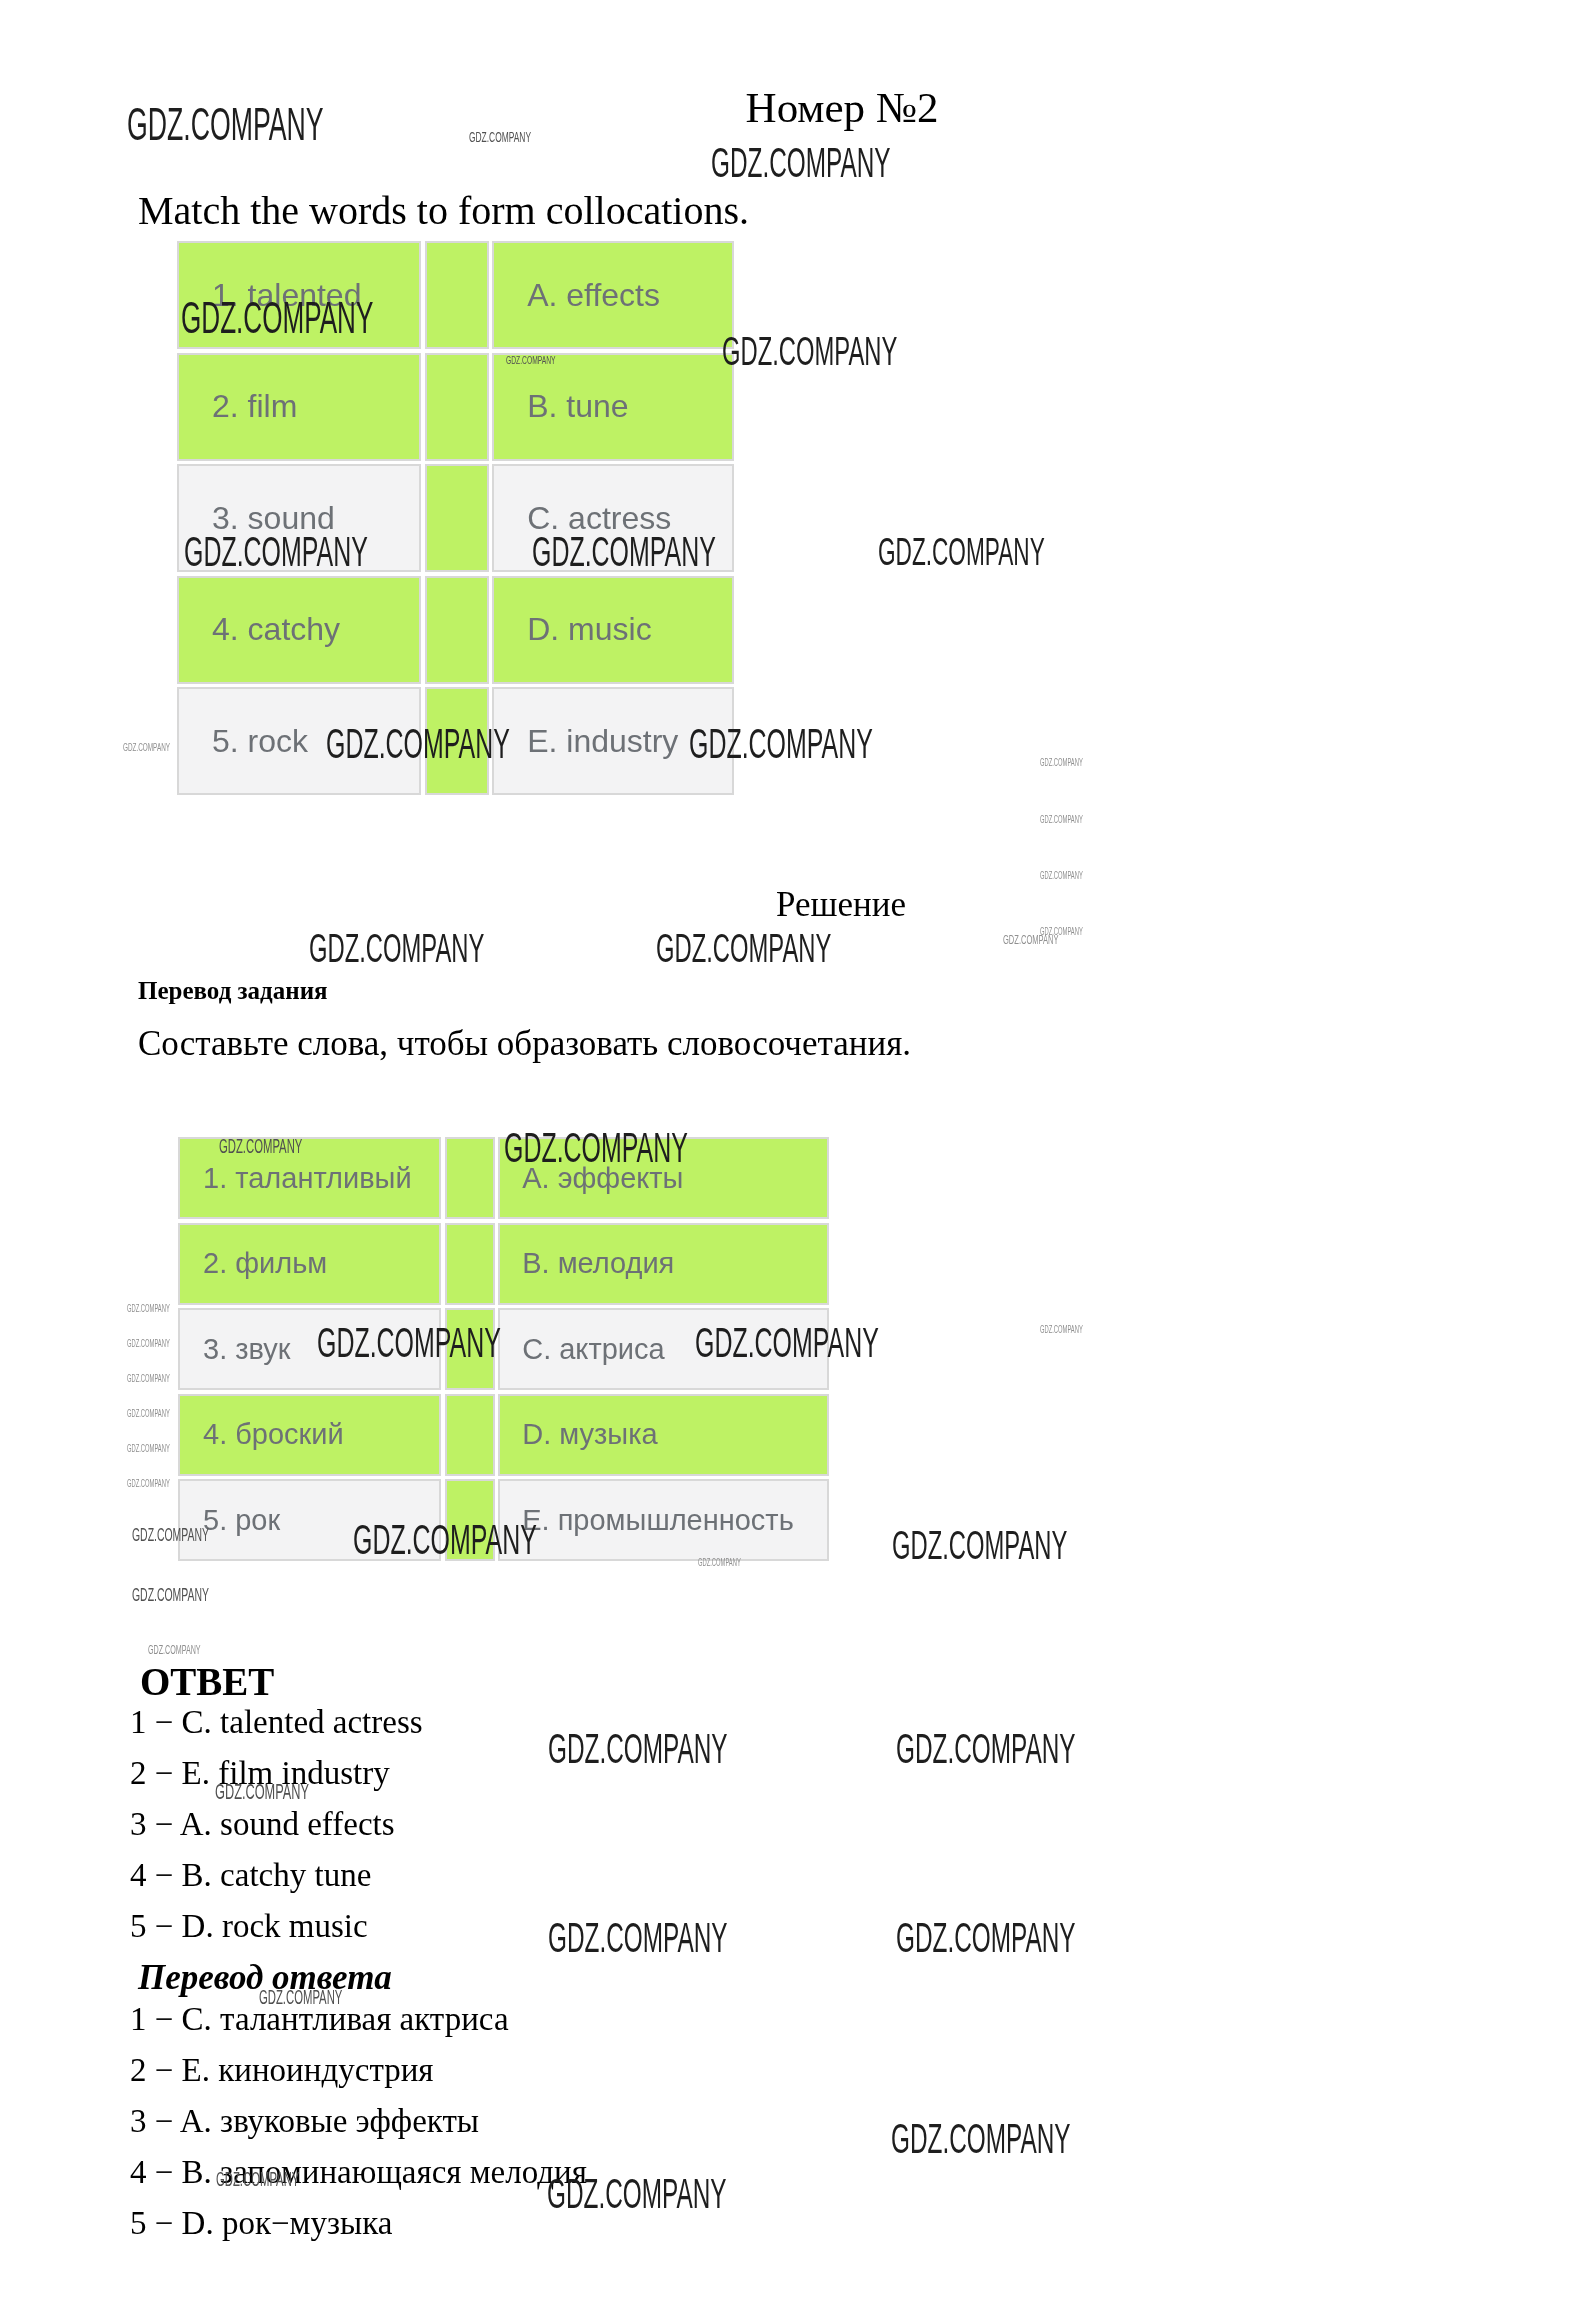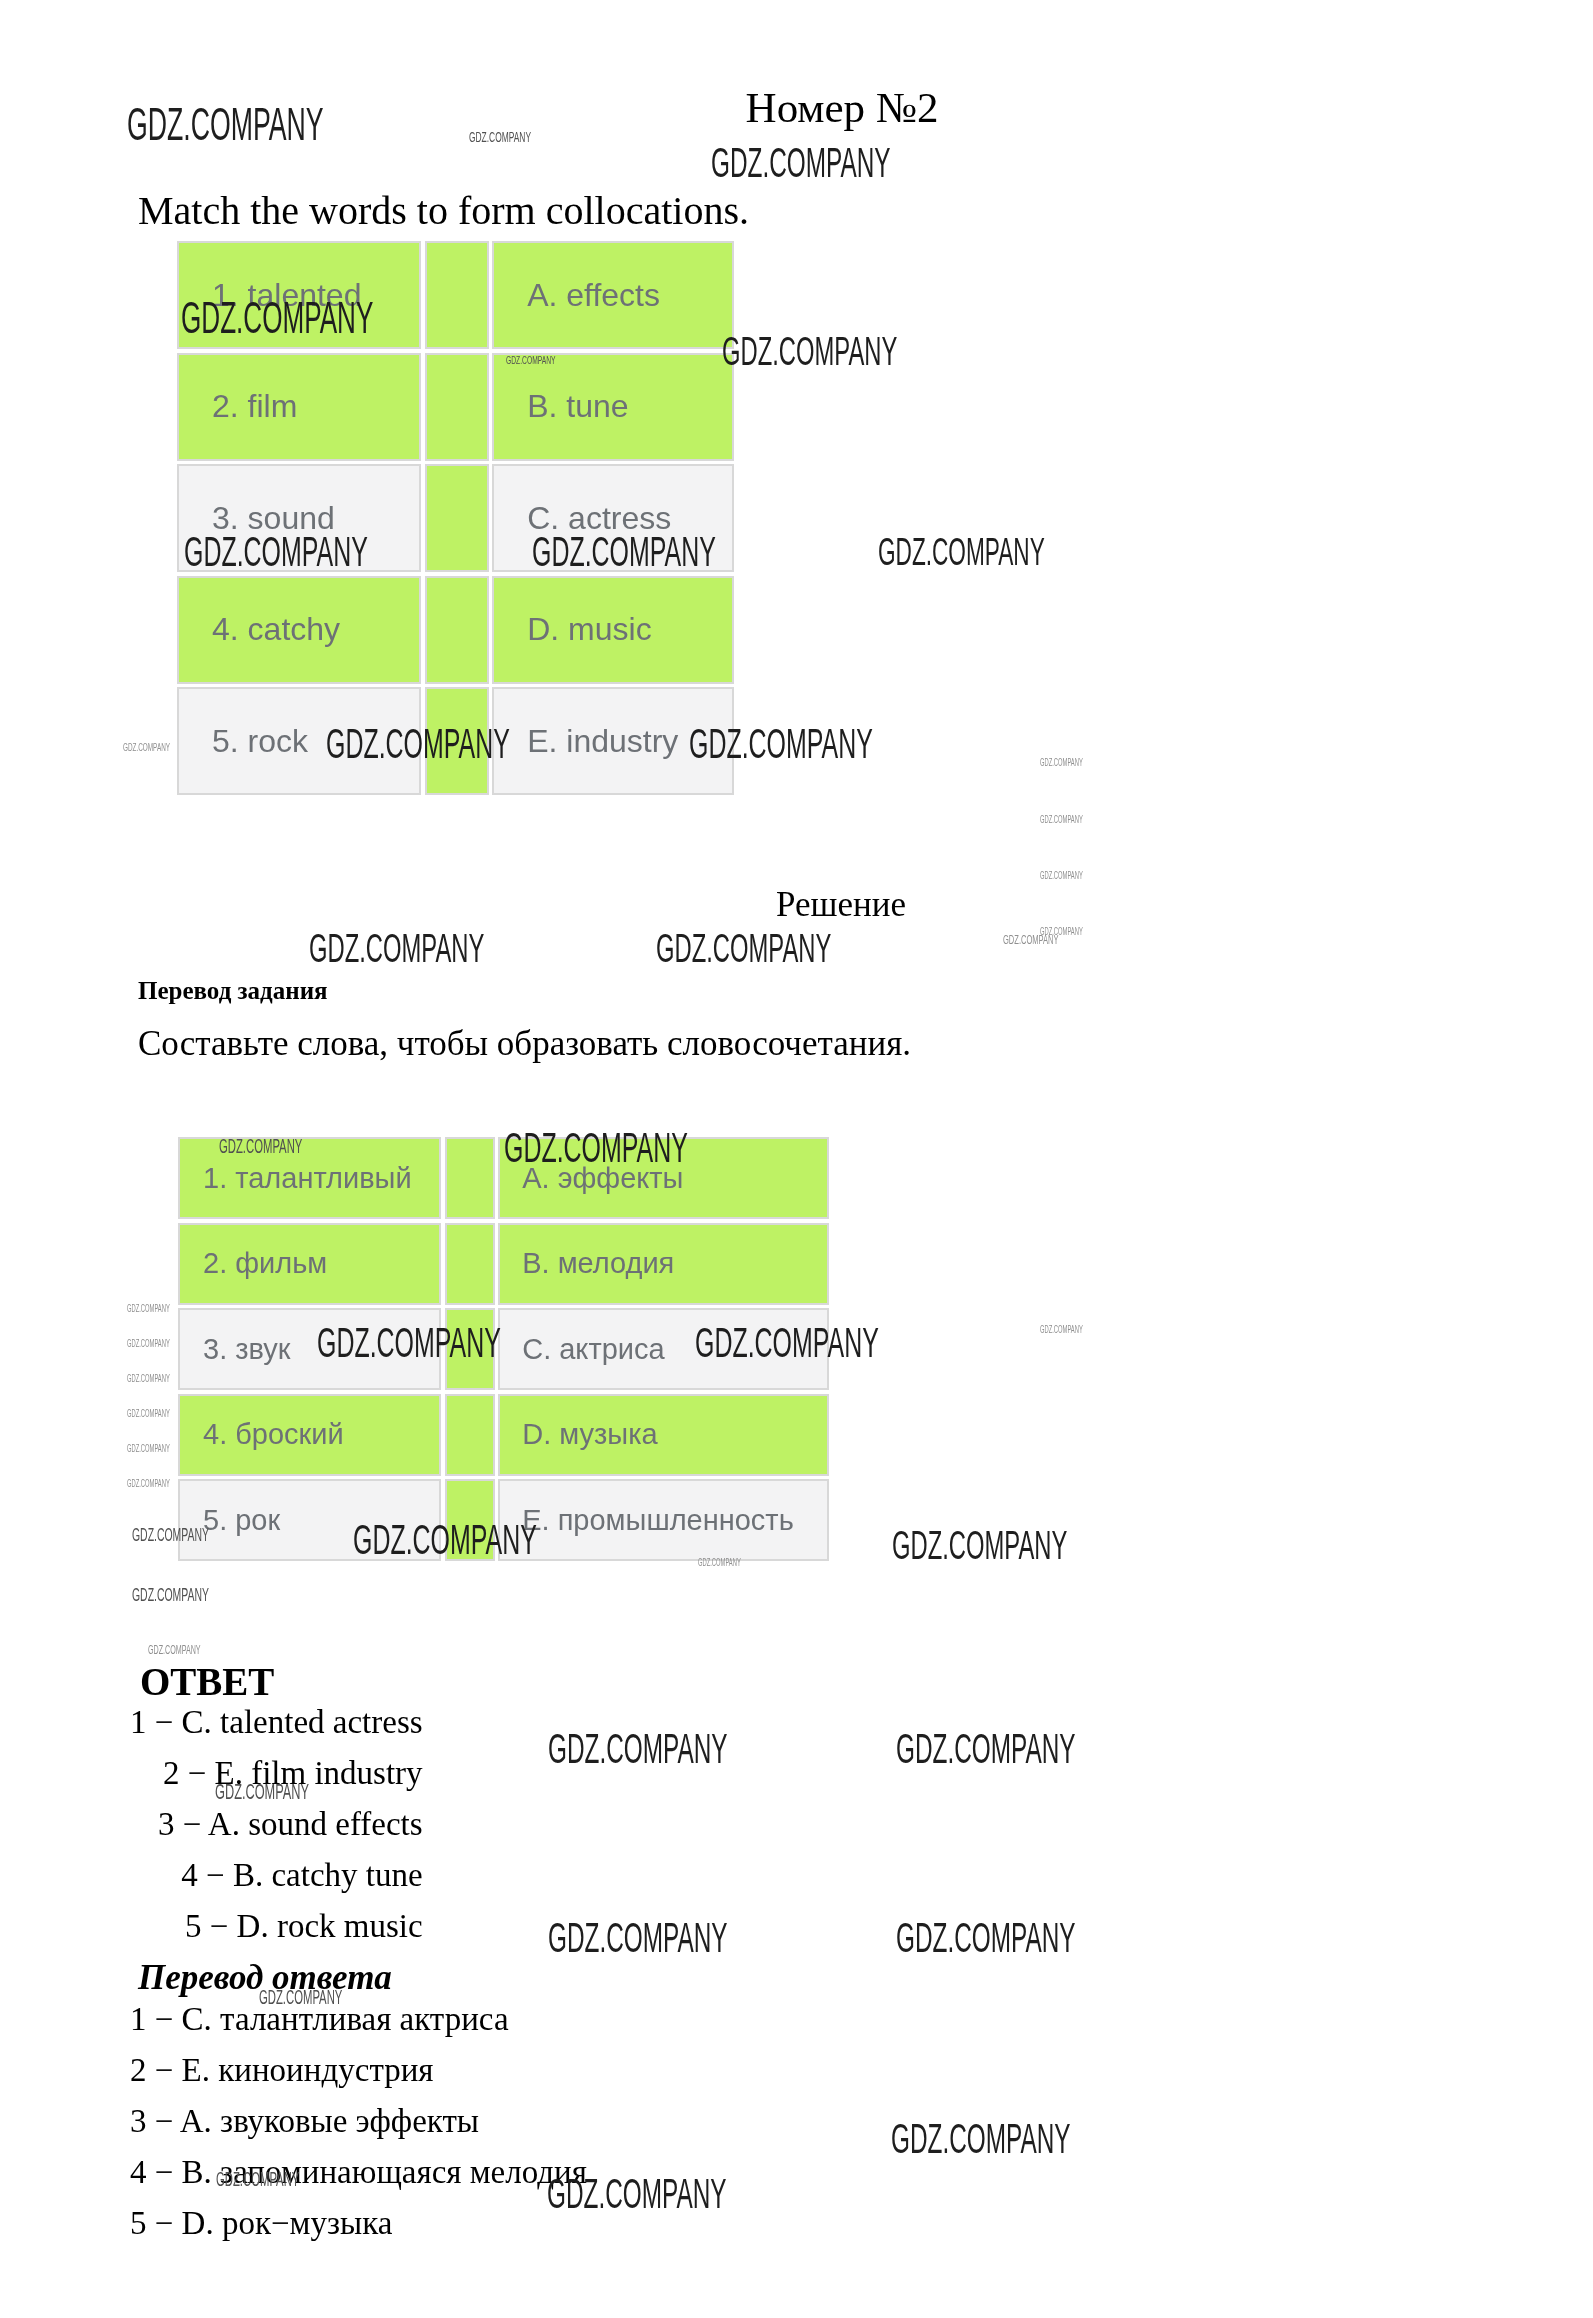--- a/index.html
+++ b/index.html
@@ -18,21 +18,21 @@
   .title          { left: 834px; top: 75px;  font-size: 43px; transform: translateX(-50%); }
   .task-en        { left: 130px;  top: 180px;  font-size: 40px; }
   .heading-solution { left: 833px; top: 877px; font-size: 35px; transform: translateX(-50%); }
   .heading-translation { left: 130px; top: 969px; font-size: 25px; font-weight: bold; }
   .task-ru        { left: 130px;  top: 1016px; font-size: 35px; }
   .heading-answer { left: 132px;  top: 1652px; font-size: 39px; font-weight: bold; }
   .heading-answer-translation { left: 130px; top: 1950px; font-size: 35px; font-weight: bold; font-style: italic; }
 
   
   .answers { position: absolute; font-size: 33px; line-height: 51px; white-space: nowrap; }
-  #answers-en { left: 130px; top: 1697px; text-align: right; }
+  #answers-en { left: 130px; top: 1697px; }
   #answers-ru { left: 130px; top: 1994px; }
   .answer-line { height: 51px; }
 
   
   .match-table { position: absolute; display: grid; gap: 3.6px; }
   #table-en {
     left: 177px; top: 241px;
     grid-template-columns: 244px 64px 242px;
     grid-auto-rows: 108px;
     font-size: 32px;

